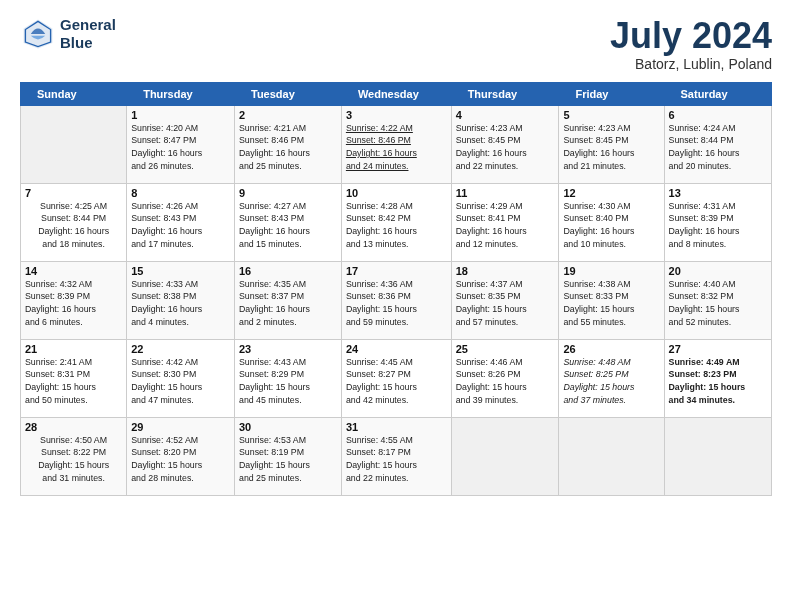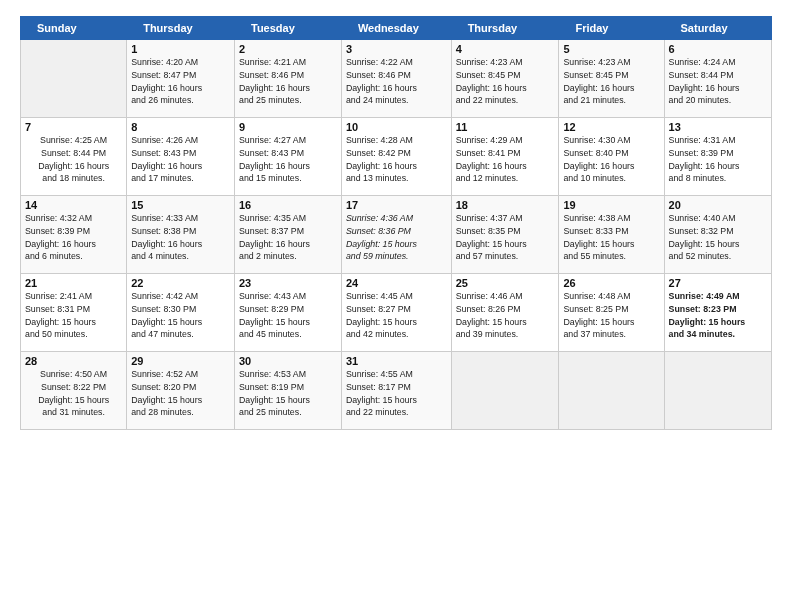--- a/index.html
+++ b/index.html
@@ -88,20 +88,38 @@
       line-height: 1.45;
     }
     .empty-cell {
       background: #f0f0f0 !important;
     }
   </style>
 </head>
 <body>
 
 <div class="page">
+  <div class="header">
+    <div class="logo">
+      <svg class="logo-icon" viewBox="0 0 40 40">
+        <polygon points="20,4 36,14 36,30 20,36 4,30 4,14" fill="#2563b0" opacity="0.15"></polygon>
+        <polygon points="20,6 34,15 34,29 20,34 6,29 6,15" fill="none" stroke="#2563b0" stroke-width="1.5"></polygon>
+        <path d="M12,20 Q20,8 28,20" fill="#2563b0" opacity="0.8"></path>
+        <path d="M12,22 Q20,30 28,22" fill="#4a90d9" opacity="0.7"></path>
+      </svg>
+      <div>
+        <div class="logo-text">General</div>
+        <div class="logo-text">Blue</div>
+      </div>
+    </div>
+    <div class="title-block">
+      <div class="month-title">July 2024</div>
+      <div class="subtitle">Batorz, Lublin, Poland</div>
+    </div>
+  </div>
 
   <table>
     <thead>
       <tr>
       <th>Sunday</th>
           <th>Thursday</th>
           <th>Tuesday</th>
           <th>Wednesday</th>
           <th>Thursday</th>
           <th>Friday</th>
@@ -120,21 +138,21 @@
           </td>
           <td>
             <span class="day-num">2</span>
             <div class="day-info" style="white-space: pre-line;">Sunrise: 4:21 AM
 Sunset: 8:46 PM
 Daylight: 16 hours
 and 25 minutes.</div>
           </td>
           <td>
             <span class="day-num">3</span>
-            <div class="day-info" style="white-space: pre-line;">Sunrise: 4:22 AM
+            <div class="day-info" style="white-space: pre-line; text-decoration: underline;">Sunrise: 4:22 AM
 Sunset: 8:46 PM
 Daylight: 16 hours
 and 24 minutes.</div>
           </td>
           <td>
             <span class="day-num">4</span>
             <div class="day-info" style="white-space: pre-line;">Sunrise: 4:23 AM
 Sunset: 8:45 PM
 Daylight: 16 hours
 and 22 minutes.</div>
@@ -222,21 +240,21 @@
           </td>
           <td>
             <span class="day-num">16</span>
             <div class="day-info" style="white-space: pre-line;">Sunrise: 4:35 AM
 Sunset: 8:37 PM
 Daylight: 16 hours
 and 2 minutes.</div>
           </td>
           <td>
             <span class="day-num">17</span>
-            <div class="day-info" style="white-space: pre-line; font-style: italic;">Sunrise: 4:36 AM
+            <div class="day-info" style="white-space: pre-line;">Sunrise: 4:36 AM
 Sunset: 8:36 PM
 Daylight: 15 hours
 and 59 minutes.</div>
           </td>
           <td>
             <span class="day-num">18</span>
             <div class="day-info" style="white-space: pre-line;">Sunrise: 4:37 AM
 Sunset: 8:35 PM
 Daylight: 15 hours
 and 57 minutes.</div>
@@ -287,21 +305,21 @@
           </td>
           <td>
             <span class="day-num">25</span>
             <div class="day-info" style="white-space: pre-line;">Sunrise: 4:46 AM
 Sunset: 8:26 PM
 Daylight: 15 hours
 and 39 minutes.</div>
           </td>
           <td>
             <span class="day-num">26</span>
-            <div class="day-info" style="white-space: pre-line;">Sunrise: 4:48 AM
+            <div class="day-info" style="white-space: pre-line; font-style: italic;">Sunrise: 4:48 AM
 Sunset: 8:25 PM
 Daylight: 15 hours
 and 37 minutes.</div>
           </td>
           <td>
             <span class="day-num">27</span>
             <div class="day-info" style="white-space: pre-line; font-weight: bold;">Sunrise: 4:49 AM
 Sunset: 8:23 PM
 Daylight: 15 hours
 and 34 minutes.</div>

